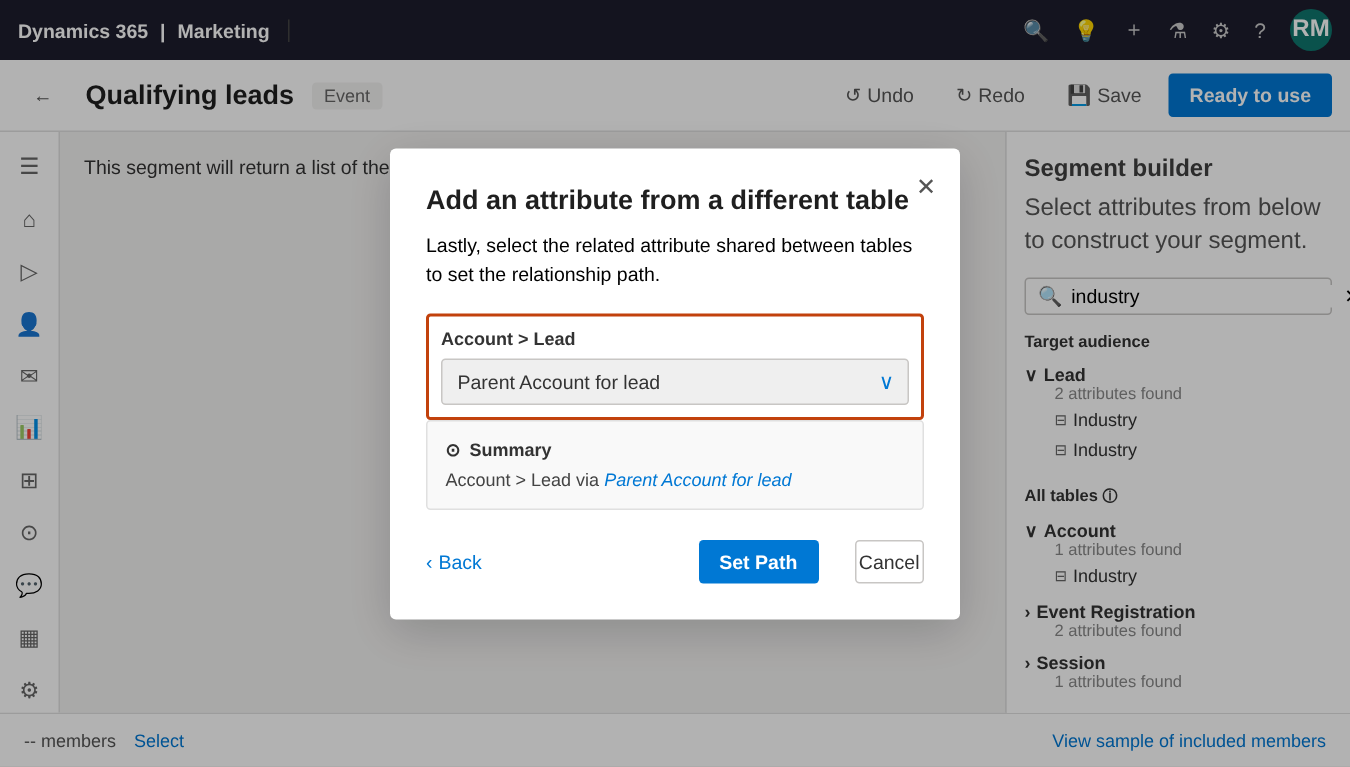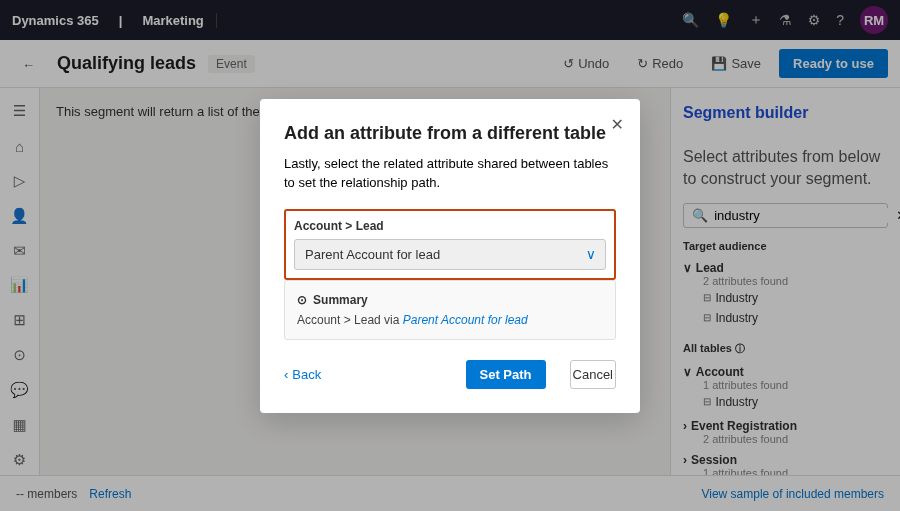--- a/index.html
+++ b/index.html
@@ -11,21 +11,21 @@
       height: 40px;
       display: flex;
       align-items: center;
       padding: 0 12px;
       color: #fff;
       gap: 0;
     }
     .top-nav-brand {
       display: flex;
       align-items: center;
-      gap: 20px;
+      gap: 8px;
       font-size: 13px;
       font-weight: 600;
       color: #fff;
       padding-right: 12px;
       border-right: 1px solid #444;
     }
     .top-nav-icons {
       margin-left: auto;
       display: flex;
       align-items: center;
@@ -33,25 +33,25 @@
     }
     .top-nav-icon {
       color: #ccc;
       font-size: 14px;
       cursor: pointer;
     }
     .avatar-circle {
       width: 28px;
       height: 28px;
       border-radius: 50%;
-      background: #701a75;
+      background: #0f766e;
       display: flex;
       align-items: center;
       justify-content: center;
-      font-size: 13px;
+      font-size: 16px;
       color: #fff;
       font-weight: 700;
     }
 
     
     .sub-nav {
       background: #fff;
       height: 48px;
       display: flex;
       align-items: center;
@@ -175,22 +175,22 @@
     .right-panel {
       width: 230px;
       background: #fff;
       border-left: 1px solid #e0e0e0;
       padding: 16px 12px;
       overflow-y: auto;
     }
     .panel-title {
       font-size: 16px;
       font-weight: 600;
-      color: #1d4ed8;
-      margin-bottom: 24px;
+      color: #404040;
+      margin-bottom: 6px;
     }
     .panel-desc {
       font-size: 16px;
       color: #555;
       margin-bottom: 12px;
       line-height: 1.4;
     }
     .search-box {
       display: flex;
       align-items: center;
@@ -518,21 +518,21 @@
         <span>›</span>
         <span>Session</span>
       </div>
       <div class="tree-child attr-count">1 attributes found</div>
     </div>
   </div>
 </div>
 
 <div class="bottom-bar">
   <span>-- members</span>
-  <a class="bottom-bar-link">Refresh</a>
+  <a class="bottom-bar-link">Select</a>
   <a class="bottom-bar-link bottom-bar-right">View sample of included members</a>
 </div>
 
 <div class="modal-overlay">
   <div class="modal">
     <button class="modal-close">✕</button>
     <div class="modal-title">Add an attribute from a different table</div>
     <div class="modal-desc">Lastly, select the related attribute shared between tables to set the relationship path.</div>
 
     <div class="modal-select-section">

